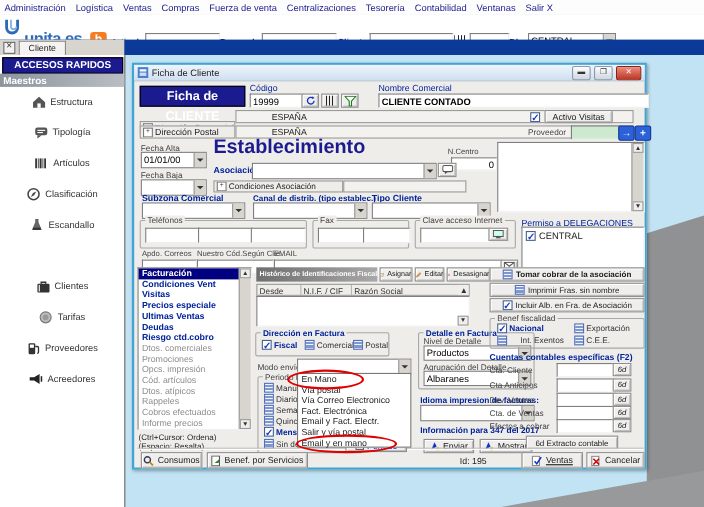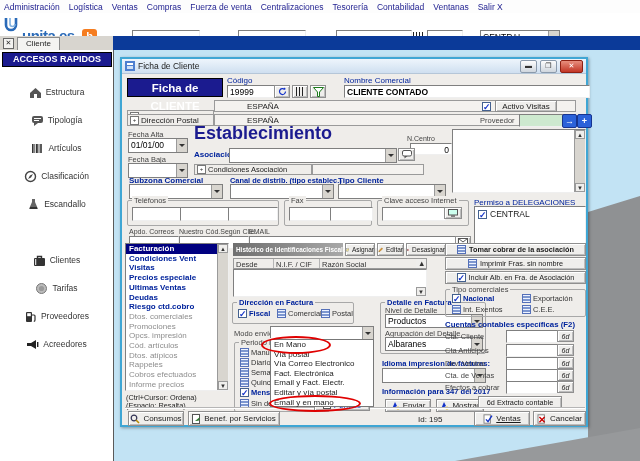--- a/index.html
+++ b/index.html
@@ -135,20 +135,21 @@
   </div>
 
   <div class="a mainbg"></div>
   <svg class="a" style="left:0;top:0" width="640" height="461" viewBox="0 0 640 461">
     <polygon points="588,212 640,196 640,461 588,461" fill="#8f9193"></polygon>
     <polygon points="455,461 640,428 640,461" fill="#97999b"></polygon>
   </svg>
 
   <div class="a sidebar">
     <div class="a sb-head">ACCESOS RAPIDOS</div>
+    <div class="a sb-sec">Maestros</div>
     <div class="a sb-item" style="top:34px">
       <svg width="13" height="13" viewBox="0 0 13 13">
           <path d="M1,7 6.5,2 12,7 V12 H1 Z" fill="#555"></path>
           <rect x="5" y="8" width="3" height="4" fill="#fff"></rect>
         </svg>
       <span>Estructura</span>
     </div>
     <div class="a sb-item" style="top:90px">
       <svg width="13" height="13" viewBox="0 0 13 13">
           <g fill="#333">
@@ -476,21 +477,21 @@
         </svg>
       <span>Periodo</span>
     </div>
 
     <div class="a dd" style="left:148px;top:280px;width:104px;height:68px">
       <div class="opt">En Mano</div>
       <div class="opt">Vía postal</div>
       <div class="opt">Vía Correo Electronico</div>
       <div class="opt">Fact. Electrónica</div>
       <div class="opt">Email y Fact. Electr.</div>
-      <div class="opt">Editar y vía postal</div>
+      <div class="opt">Salir y vía postal</div>
       <div class="opt">Email y en mano</div>
     </div>
     <div class="a oval" style="left:139px;top:277px;width:66px;height:14px"></div>
     <div class="a oval" style="left:147px;top:336px;width:88px;height:13px"></div>
 
     <div class="a fs" style="left:258px;top:243px;width:106px;height:52px">
       <span class="leg">Detalle en Factura</span>
       <span class="a lblg" style="left:4px;top:3px">Nivel de Detalle</span>
       <div class="a cmb" style="left:4px;top:11px;width:96px;height:12px">
         <span class="v">Productos</span>
@@ -529,30 +530,30 @@
     </div>
     <div class="a btn" style="left:323px;top:198px;width:141px;height:13px;font-size:7.3px">
       <span class="sbx"></span>
         <span>Imprimir Fras. sin nombre</span>
     </div>
     <div class="a btn" style="left:323px;top:212px;width:141px;height:13px;font-size:7.3px">
       <span class="cb">✓</span>
         <span>Incluir Alb. en Fra. de Asociación</span>
     </div>
     <div class="a fs" style="left:323px;top:230px;width:141px;height:28px">
-      <span class="leg g">Tipo comerciales</span>
+      <span class="leg g">Benef fiscalidad</span>
       <div class="a" style="left:6px;top:4px;display:flex;gap:2px;align-items:center;font-size:7.5px;color:#00239c;font-weight:bold">
           <span class="cb">✓</span>
           <span>Nacional</span>
         </div>
       <div class="a" style="left:76px;top:4px;display:flex;gap:2px;align-items:center;font-size:7.5px;color:#333">
           <span class="sbx"></span>
           <span>Exportación</span>
         </div>
-      <div class="a" style="left:6px;top:15px;display:flex;gap:2px;align-items:flex-end;font-size:7.5px;color:#333">
+      <div class="a" style="left:6px;top:15px;display:flex;gap:12px;align-items:flex-end;font-size:7.5px;color:#333">
           <span class="sbx"></span>
           <span>Int. Exentos</span>
         </div>
       <div class="a" style="left:76px;top:15px;display:flex;gap:2px;align-items:center;font-size:7.5px;color:#333">
           <span class="sbx"></span>
           <span>C.E.E.</span>
         </div>
     </div>
     <span class="a navytxt" style="left:323px;top:261px;font-size:7.8px">Cuentas contables específicas (F2)</span>
     <span class="a lblg" style="left:323px;top:273px">Cta. Cliente</span>

